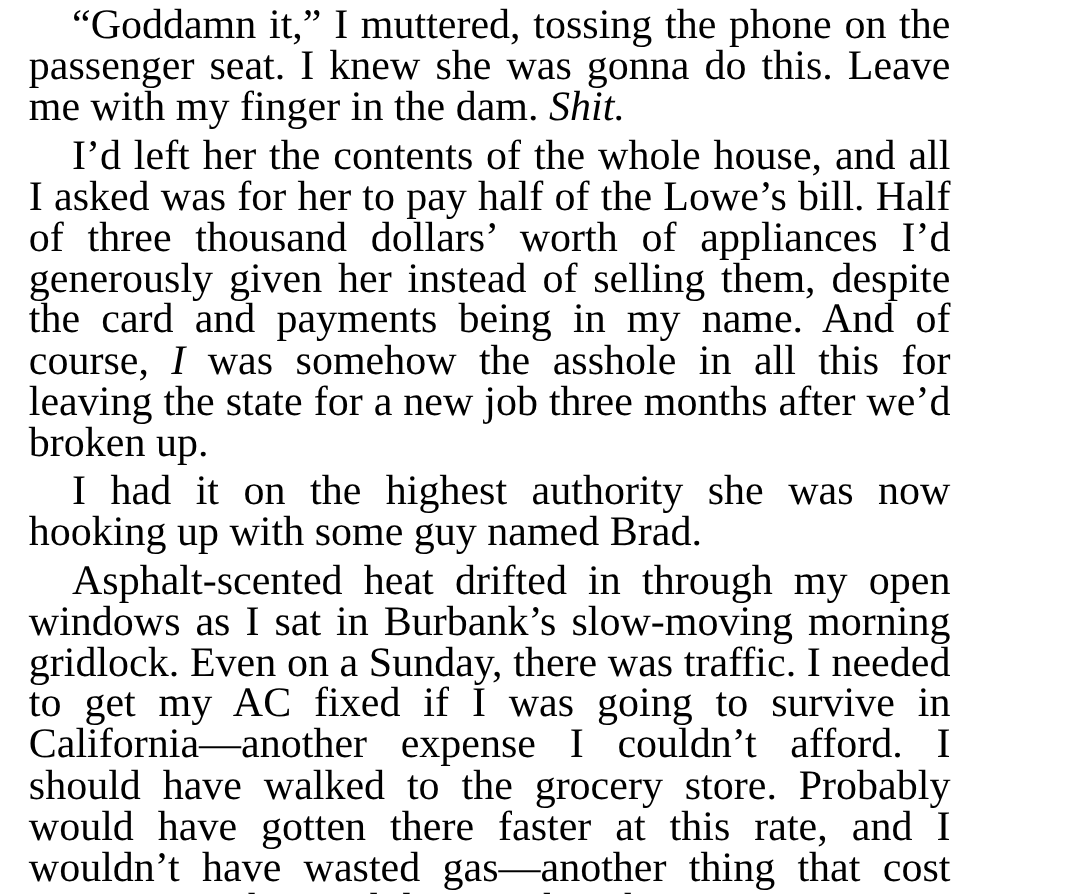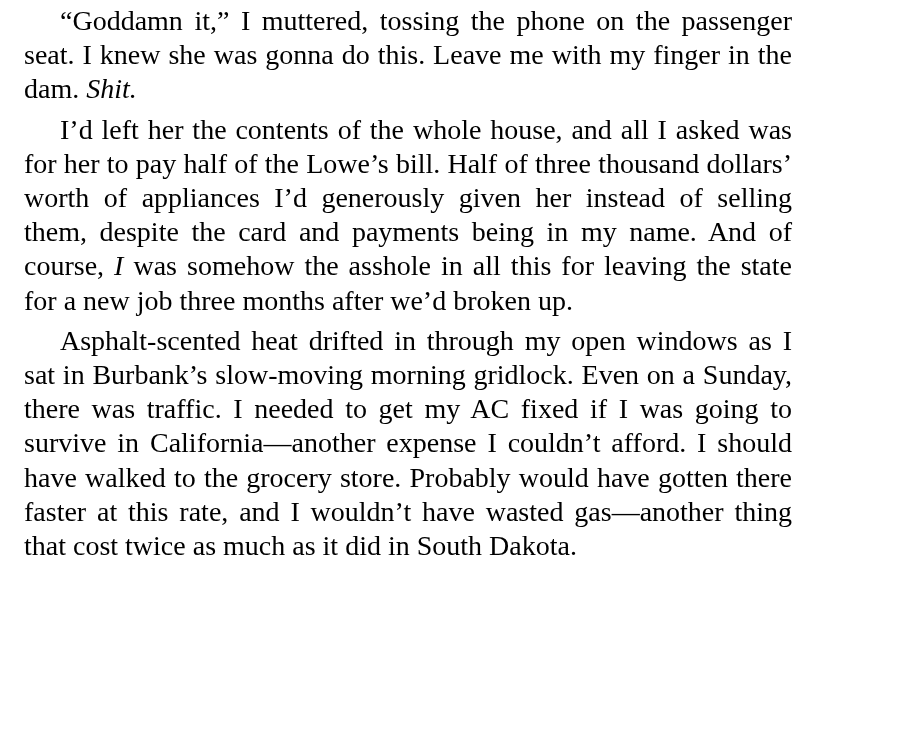--- a/index.html
+++ b/index.html
@@ -16,36 +16,37 @@
   }
   #page {
     position: relative;
     width: 898px;
     height: 745px;
     box-sizing: border-box;
     padding: 4px 106px 0 24px;
   }
   .para {
     margin: 0;
-    font-size: 28px;
+    font-size: 35px;
     line-height: 34.2px;
     text-align: justify;
     text-justify: inter-word;
     text-indent: 36px;
     hyphens: none;
   }
   .para + .para {
     margin-top: 6px;
   }
   em {
     font-style: italic;
   }
 </style>
 </head>
 <body>
 
 <div id="page">
   <div id="body-text">
       <p class="para"><span>“Goddamn it,” I muttered, tossing the phone on the passenger seat. I knew she was gonna do this. Leave me with my finger in the dam. </span><em>Shit.</em></p>
       <p class="para"><span>I’d left her the contents of the whole house, and all I asked was for her to pay half of the Lowe’s bill. Half of three thousand dollars’ worth of appliances I’d generously given her instead of selling them, despite the card and payments being in my name. And of course, </span><em>I</em><span> was somehow the asshole in all this for leaving the state for a new job three months after we’d broken up.</span></p>
+      <p class="para"><span>I had it on the highest authority she was now hooking up with some guy named Brad.</span></p>
       <p class="para"><span>Asphalt-scented heat drifted in through my open windows as I sat in Burbank’s slow-moving morning gridlock. Even on a Sunday, there was traffic. I needed to get my AC fixed if I was going to survive in California—another expense I couldn’t afford. I should have walked to the grocery store. Probably would have gotten there faster at this rate, and I wouldn’t have wasted gas—another thing that cost twice as much as it did in South Dakota.</span></p>
     </div>
 </div>
 
 </body></html>

